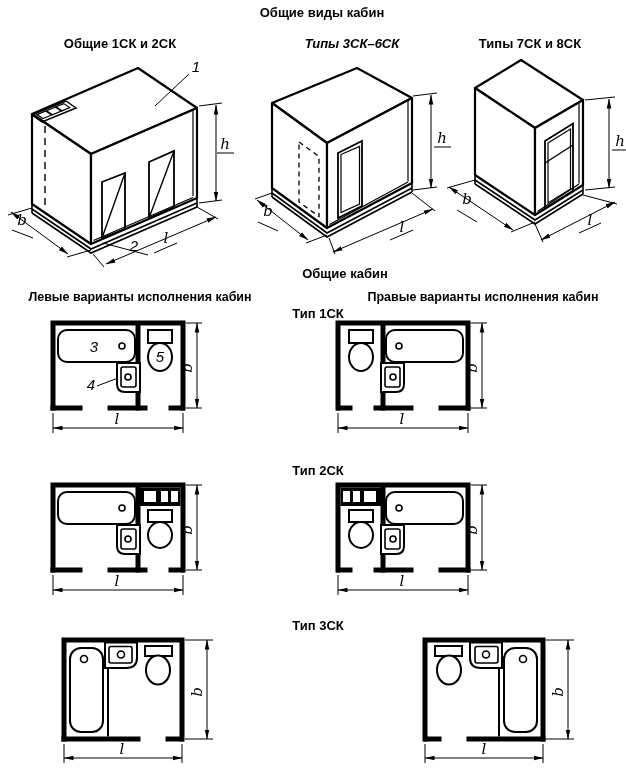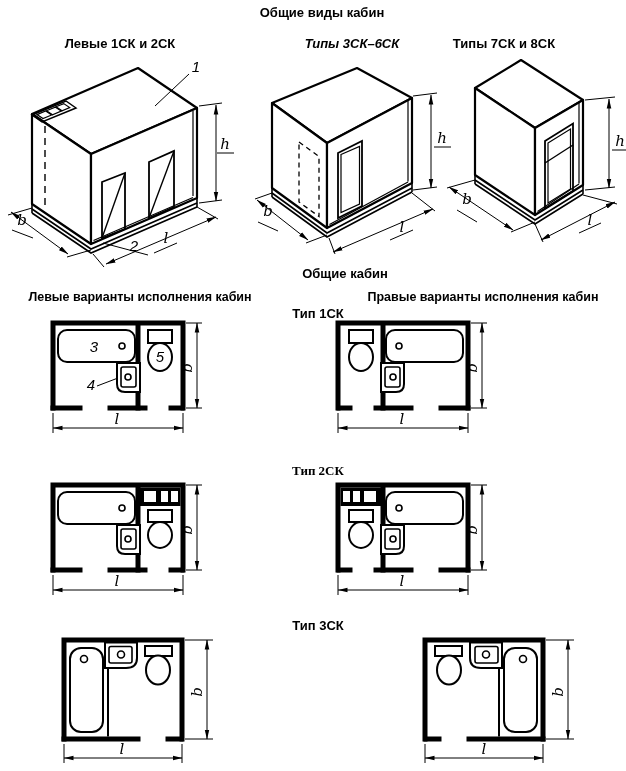--- a/index.html
+++ b/index.html
@@ -25,23 +25,23 @@
 
   <svg width="0" height="0">
     <defs>
       <marker id="arr" viewBox="0 0 10 6" refX="9.5" refY="3" markerWidth="10" markerHeight="6" orient="auto-start-reverse" markerUnits="userSpaceOnUse">
         <path d="M0,0.7 L10,3 L0,5.3 Z" fill="#000"></path>
       </marker>
     </defs>
   </svg>
 
   <div class="lbl" style="left:322px;top:5px;">Общие виды кабин</div>
-  <div class="lbl" style="left:120px;top:36px;">Левые 1СК и 2СК</div>
+  <div class="lbl" style="left:120px;top:36px;">Общие 1СК и 2СК</div>
   <div class="lbl" style="left:352px;top:36px;font-style:italic;">Типы 3СК–6СК</div>
-  <div class="lbl" style="left:504px;top:36px;">Типы 7СК и 8СК</div>
+  <div class="lbl" style="left:530px;top:36px;">Типы 7СК и 8СК</div>
 
   <svg style="left:5px;top:58px;" width="238" height="215" viewBox="0 0 238 215">
     <g>
       <polygon class="face" points="133,10 192,50 86,96 27,56"></polygon>
       <polygon class="face" points="27,56 86,96 86,186 27,146"></polygon>
       <polygon class="face" points="86,96 192,50 192,140 86,186"></polygon>
       <line class="e" stroke-width="1.2" x1="188" y1="52.5" x2="188" y2="138"></line>
       <line class="e" stroke-width="1.2" x1="88.5" y1="182.5" x2="188" y2="139.5"></line>
     </g>
     <g>
@@ -177,21 +177,21 @@
       <line class="thin" x1="98" y1="182" x2="172" y2="144" marker-start="url(#arr)" marker-end="url(#arr)"></line>
       <text class="dl" x="147" y="167">l</text>
       <line class="thin" x1="136" y1="175" x2="158" y2="165"></line>
     </g>
   </svg>
 
   <div class="lbl" style="left:345px;top:266px;">Общие кабин</div>
   <div class="lbl small" style="left:483px;top:290px;">Правые варианты исполнения кабин</div>
   <div class="lbl small" style="left:140px;top:290px;">Левые варианты исполнения кабин</div>
   <div class="lbl" style="left:318px;top:306px;">Тип 1СК</div>
-  <div class="lbl" style="left:318px;top:463px;font-family:Liberation Serif, serif;">Тип 2СК</div>
+  <div class="lbl" style="left:318px;top:463px;">Тип 2СК</div>
   <div class="lbl" style="left:318px;top:618px;">Тип 3СК</div>
 
   <svg style="left:45px;top:318px;" width="170" height="122" viewBox="0 0 170 122">
     <path class="w" d="M8,90 L8,5 L138,5 L138,90"></path>
     <g>
       <line class="w" x1="8" y1="90" x2="35" y2="90"></line>
       <line class="w" x1="65" y1="90" x2="100" y2="90"></line>
       <line class="w" x1="126" y1="90" x2="137" y2="90"></line>
     </g>
     <line class="w" x1="93" y1="7.5" x2="93" y2="90"></line>

